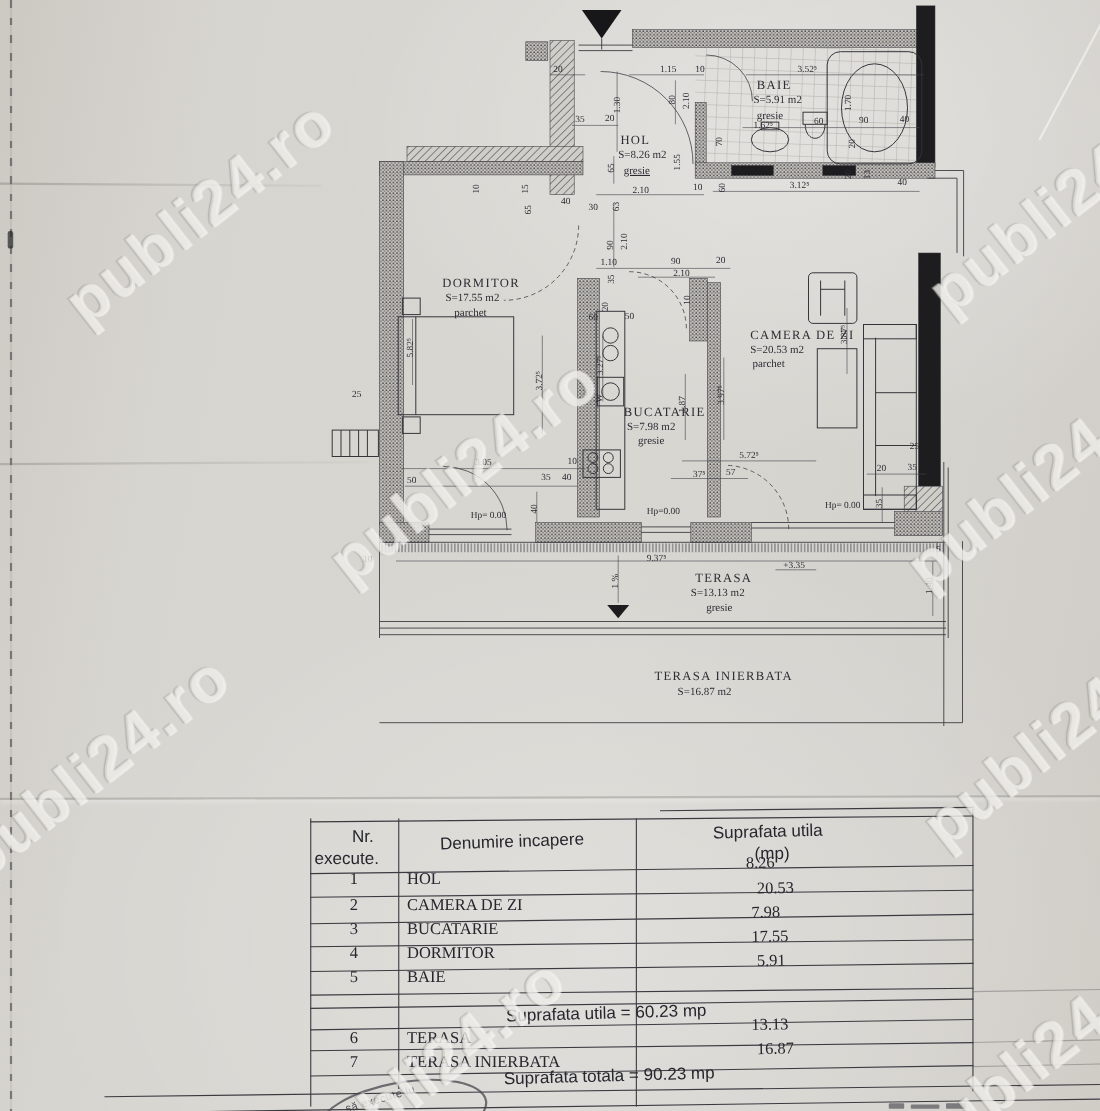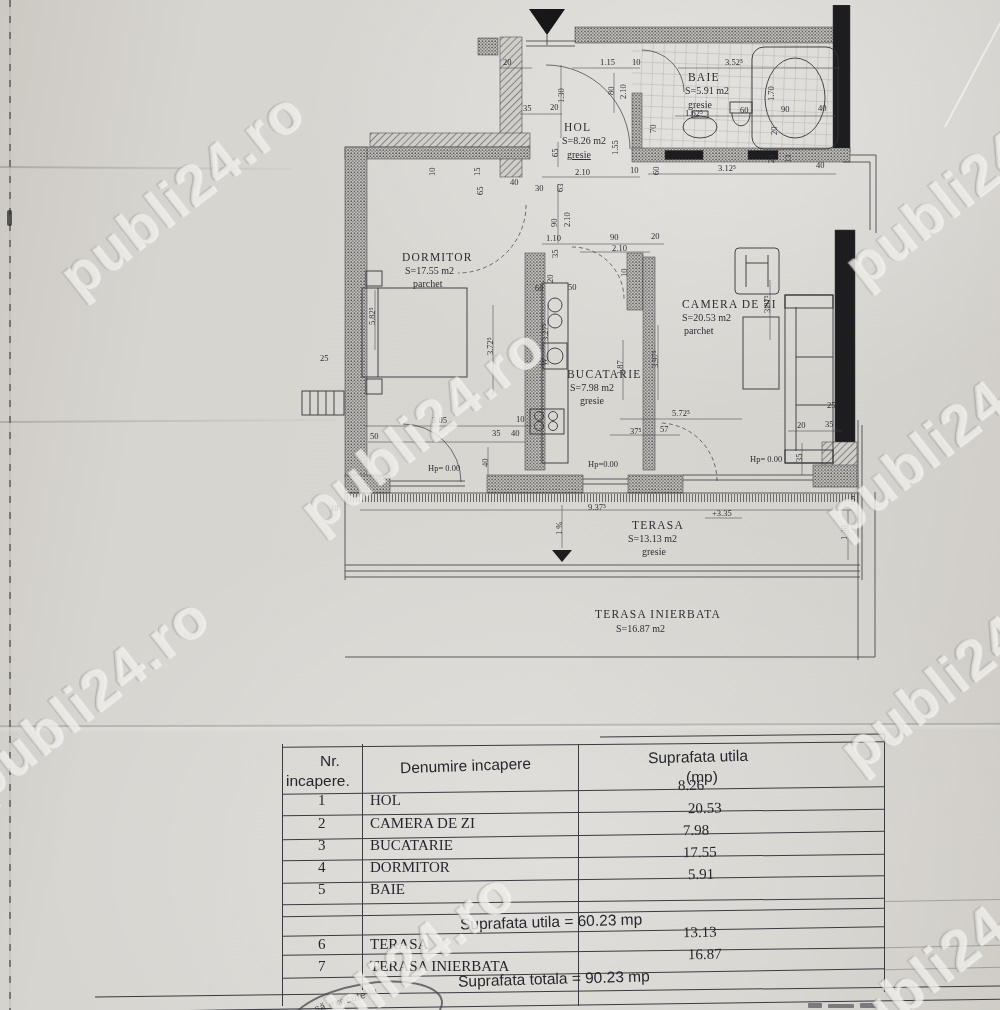--- a/index.html
+++ b/index.html
@@ -315,21 +315,21 @@
     <div class="faintline" style="left:885px;top:900px;width:115px;transform:rotate(-1deg)"></div>
     <div class="faintline" style="left:885px;top:946px;width:115px;transform:rotate(-1.2deg)"></div>
     <div class="faintline" style="left:885px;top:968px;width:115px;transform:rotate(-1.2deg)"></div>
 
     <div class="tvline" style="left:282px;top:744px;height:262px"></div>
     <div class="tvline" style="left:362px;top:744px;height:246px"></div>
     <div class="tvline" style="left:578px;top:744px;height:262px"></div>
     <div class="tvline" style="left:884px;top:735px;height:257px"></div>
 
     <div class="tcell thead" style="left:320px;top:752px">Nr.</div>
-    <div class="tcell thead" style="left:286px;top:772px">incapere.</div>
+    <div class="tcell thead" style="left:286px;top:772px">execute.</div>
     <div class="tcell thead" style="left:400px;top:757px;transform:rotate(-2deg)">Denumire incapere</div>
     <div class="tcell thead" style="left:648px;top:748px;transform:rotate(-1.5deg)">Suprafata utila</div>
     <div class="tcell thead" style="left:686px;top:768px">(mp)</div>
 
     <div class="tcell" style="left:318px;top:792px">1</div>
     <div class="tcell" style="left:370px;top:792px">HOL</div>
     <div class="tcell tval" style="left:678px;top:777px">8.26</div>
 
     <div class="tcell" style="left:318px;top:815px">2</div>
     <div class="tcell" style="left:370px;top:815px">CAMERA DE ZI</div>

